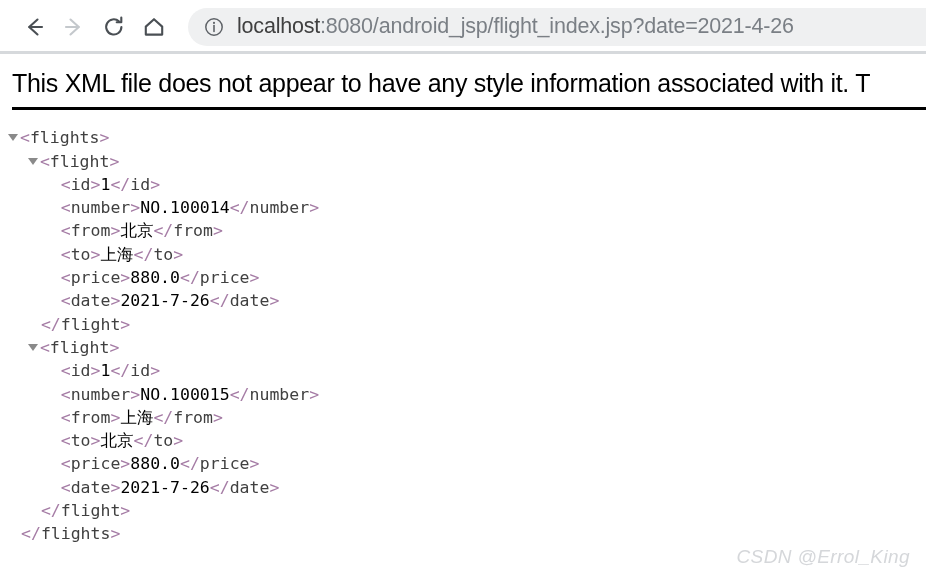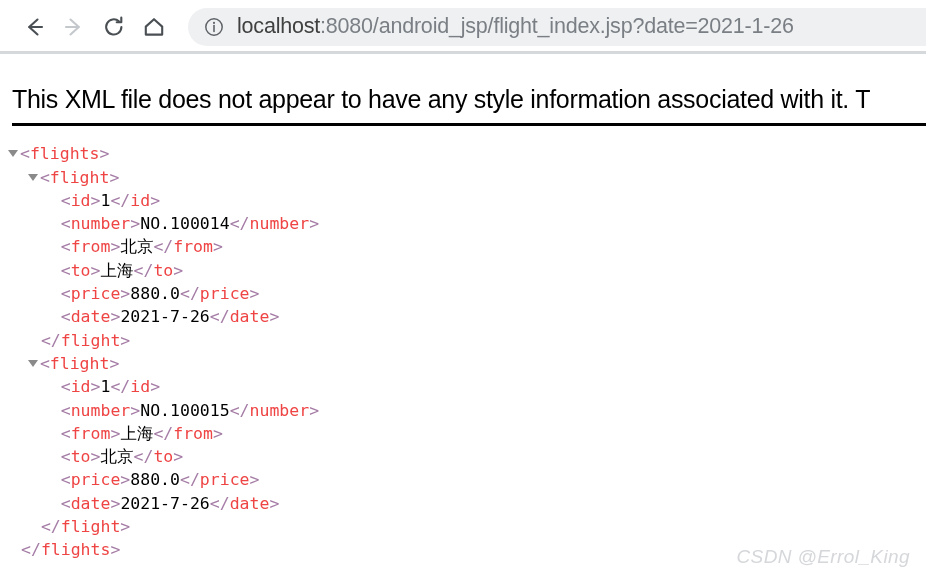--- a/index.html
+++ b/index.html
@@ -83,21 +83,20 @@
   
   .xml-notice {
     padding: 14px 0 0 12px;
     font-family: "Liberation Sans", sans-serif;
     font-size: 25px;
     color: #000000;
     white-space: nowrap;
     overflow: hidden;
     line-height: 1.25;
     letter-spacing: -0.3px;
-    margin-top: 16px;
   }
   .notice-rule {
     margin: 8px 0 0 12px;
     height: 3px;
     background: #000000;
   }
 
   
   .xml-tree {
     margin-top: 16px;
@@ -116,21 +115,21 @@
     height: 0;
     border-left: 5.5px solid transparent;
     border-right: 5.5px solid transparent;
     border-top: 7px solid #8a8a8a;
     vertical-align: 2px;
     margin-right: 2px;
   }
   .twisty-spacer { display: inline-block; width: 13px; }
 
   .br  { color: #a57ca5; }   
-  .tag { color: #ef4444; }   
+  .tag { color: #404040; }   
   .val { color: #000000; }   
 
   
   .watermark {
     position: absolute;
     right: 16px;
     bottom: 8px;
     font-family: "Liberation Sans", sans-serif;
     font-size: 19px;
     color: #d5d7da;
@@ -180,21 +179,21 @@
   </button>
 
   <div class="omnibox">
     <span class="info-icon">
       <svg width="20" height="20" viewBox="0 0 20 20">
         <circle cx="10" cy="10" r="8.2" fill="none" stroke="#5f6368" stroke-width="1.5"></circle>
         <circle cx="10" cy="5.9" r="1.05" fill="#5f6368"></circle>
         <path d="M10 8.6 L10 14.4" stroke="#5f6368" stroke-width="1.6" stroke-linecap="round"></path>
       </svg>
     </span>
-    <span class="url-text"><span class="url-host">localhost</span><span>:8080/android_jsp/flight_index.jsp?date=2021-1-26</span></span>
+    <span class="url-text"><span class="url-host">localhost</span><span>:8080/android_jsp/flight_index.jsp?date=2021-4-26</span></span>
   </div>
 
   <div class="toolbar-bottom-border"></div>
 </div>
 
 <div class="xml-notice">This XML file does not appear to have any style information associated with it. T</div>
 <div class="notice-rule"></div>
 
 <div class="xml-tree"><span class="xml-line"><span class="twisty"></span><span class="br">&lt;</span><span class="tag">flights</span><span class="br">&gt;</span></span><span class="xml-line">  <span class="twisty"></span><span class="br">&lt;</span><span class="tag">flight</span><span class="br">&gt;</span></span><span class="xml-line">    <span class="twisty-spacer"></span><span class="br">&lt;</span><span class="tag">id</span><span class="br">&gt;</span><span class="val">1</span><span class="br">&lt;/</span><span class="tag">id</span><span class="br">&gt;</span></span><span class="xml-line">    <span class="twisty-spacer"></span><span class="br">&lt;</span><span class="tag">number</span><span class="br">&gt;</span><span class="val">NO.100014</span><span class="br">&lt;/</span><span class="tag">number</span><span class="br">&gt;</span></span><span class="xml-line">    <span class="twisty-spacer"></span><span class="br">&lt;</span><span class="tag">from</span><span class="br">&gt;</span><span class="val">北京</span><span class="br">&lt;/</span><span class="tag">from</span><span class="br">&gt;</span></span><span class="xml-line">    <span class="twisty-spacer"></span><span class="br">&lt;</span><span class="tag">to</span><span class="br">&gt;</span><span class="val">上海</span><span class="br">&lt;/</span><span class="tag">to</span><span class="br">&gt;</span></span><span class="xml-line">    <span class="twisty-spacer"></span><span class="br">&lt;</span><span class="tag">price</span><span class="br">&gt;</span><span class="val">880.0</span><span class="br">&lt;/</span><span class="tag">price</span><span class="br">&gt;</span></span><span class="xml-line">    <span class="twisty-spacer"></span><span class="br">&lt;</span><span class="tag">date</span><span class="br">&gt;</span><span class="val">2021-7-26</span><span class="br">&lt;/</span><span class="tag">date</span><span class="br">&gt;</span></span><span class="xml-line">  <span class="twisty-spacer"></span><span class="br">&lt;/</span><span class="tag">flight</span><span class="br">&gt;</span></span><span class="xml-line">  <span class="twisty"></span><span class="br">&lt;</span><span class="tag">flight</span><span class="br">&gt;</span></span><span class="xml-line">    <span class="twisty-spacer"></span><span class="br">&lt;</span><span class="tag">id</span><span class="br">&gt;</span><span class="val">1</span><span class="br">&lt;/</span><span class="tag">id</span><span class="br">&gt;</span></span><span class="xml-line">    <span class="twisty-spacer"></span><span class="br">&lt;</span><span class="tag">number</span><span class="br">&gt;</span><span class="val">NO.100015</span><span class="br">&lt;/</span><span class="tag">number</span><span class="br">&gt;</span></span><span class="xml-line">    <span class="twisty-spacer"></span><span class="br">&lt;</span><span class="tag">from</span><span class="br">&gt;</span><span class="val">上海</span><span class="br">&lt;/</span><span class="tag">from</span><span class="br">&gt;</span></span><span class="xml-line">    <span class="twisty-spacer"></span><span class="br">&lt;</span><span class="tag">to</span><span class="br">&gt;</span><span class="val">北京</span><span class="br">&lt;/</span><span class="tag">to</span><span class="br">&gt;</span></span><span class="xml-line">    <span class="twisty-spacer"></span><span class="br">&lt;</span><span class="tag">price</span><span class="br">&gt;</span><span class="val">880.0</span><span class="br">&lt;/</span><span class="tag">price</span><span class="br">&gt;</span></span><span class="xml-line">    <span class="twisty-spacer"></span><span class="br">&lt;</span><span class="tag">date</span><span class="br">&gt;</span><span class="val">2021-7-26</span><span class="br">&lt;/</span><span class="tag">date</span><span class="br">&gt;</span></span><span class="xml-line">  <span class="twisty-spacer"></span><span class="br">&lt;/</span><span class="tag">flight</span><span class="br">&gt;</span></span><span class="xml-line"><span class="twisty-spacer"></span><span class="br">&lt;/</span><span class="tag">flights</span><span class="br">&gt;</span></span></div>
 

